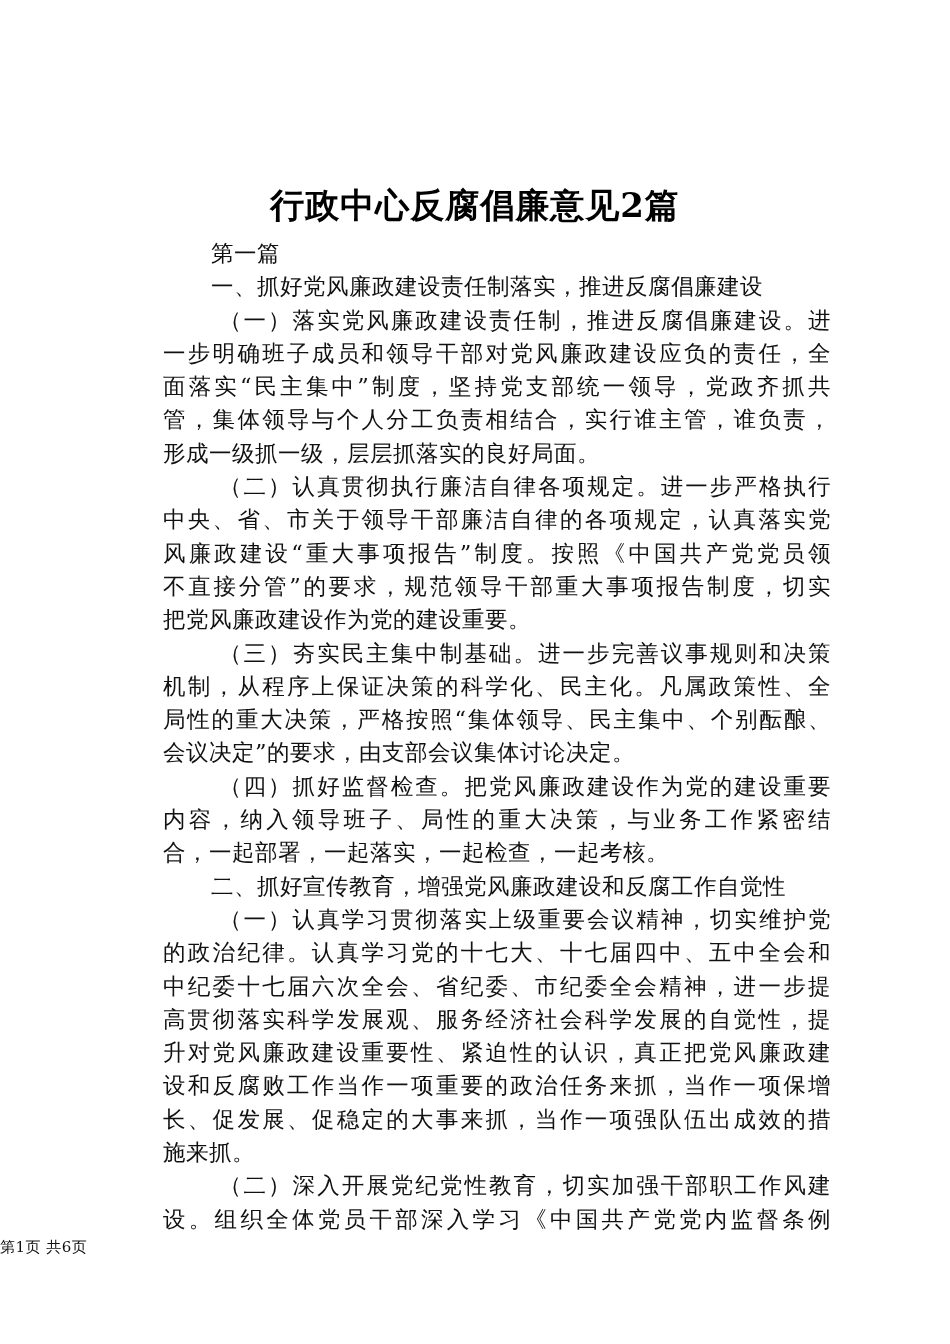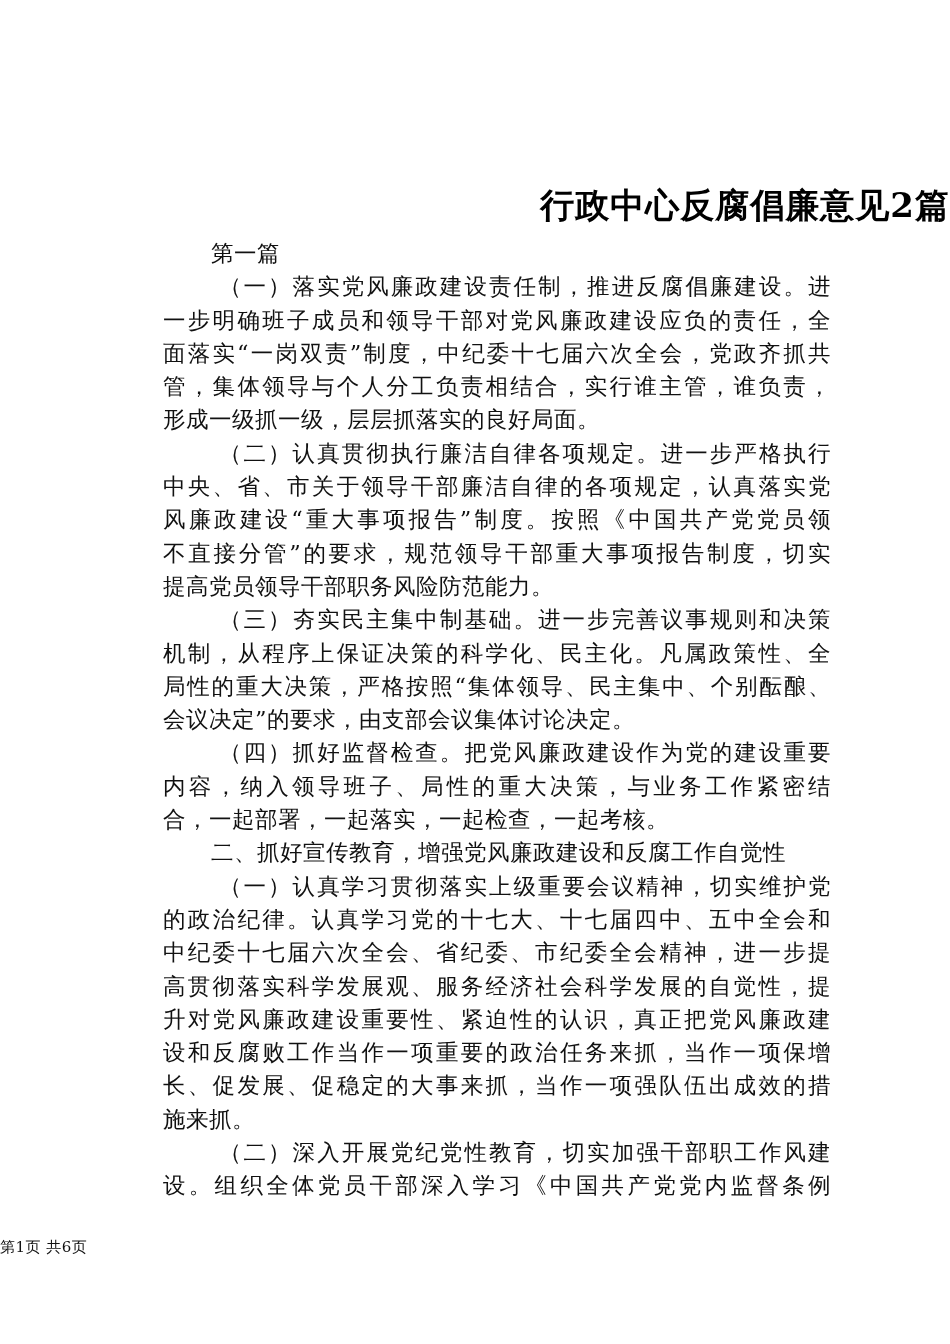--- a/index.html
+++ b/index.html
@@ -1,46 +1,47 @@
 <!DOCTYPE html>
 <html><head>
 <meta charset="utf-8">
 <style>
   html, body { margin: 0; padding: 0; background: #ffffff; }
   body { width: 950px; height: 1344px; position: relative; overflow: hidden;
          font-family: "DejaVu Serif", "Liberation Serif", serif; color: #111; }
   .page { position: absolute; left: 0; top: 0; width: 950px; height: 1344px; background: #fff; }
-  .title { position: absolute; left: 0; width: 950px; top: 183px; text-align: right;
+  .title { position: absolute; left: 0; width: 950px; top: 183px; text-align: center;
            font-size: 34px; font-weight: bold; letter-spacing: 1px; color: #000; }
   .body { position: absolute; left: 131px; top: 237px; width: 700px; font-size: 22.5px; }
   .line { height: 33.3px; line-height: 33.3px; white-space: nowrap; text-align: justify;
           text-align-last: justify; letter-spacing: 0.5px; margin-left: 32px; }
   .line.last { text-align-last: left; }
   .ind1 { padding-left: 48px; }
   .ind2 { padding-left: 56px; }
   .footer { position: absolute; left: 0; width: 950px; top: 1238px; 
             font-size: 15px; color: #111; letter-spacing: 0.5px; }
 </style>
 </head>
 <body>
 
 <div class="page">
   <div class="title">行政中心反腐倡廉意见2篇</div>
   <div class="body" id="doc-body">
       <div class="line last ind1">第一篇</div>
+      <div class="line last ind1">一、抓好党风廉政建设责任制落实，推进反腐倡廉建设</div>
       <div class="line ind2">（一）落实党风廉政建设责任制，推进反腐倡廉建设。进</div>
       <div class="line">一步明确班子成员和领导干部对党风廉政建设应负的责任，全</div>
-      <div class="line">面落实“一岗双责”制度，中纪委十七届六次全会，党政齐抓共</div>
+      <div class="line">面落实“民主集中”制度，坚持党支部统一领导，党政齐抓共</div>
       <div class="line">管，集体领导与个人分工负责相结合，实行谁主管，谁负责，</div>
       <div class="line last">形成一级抓一级，层层抓落实的良好局面。</div>
       <div class="line ind2">（二）认真贯彻执行廉洁自律各项规定。进一步严格执行</div>
       <div class="line">中央、省、市关于领导干部廉洁自律的各项规定，认真落实党</div>
       <div class="line">风廉政建设“重大事项报告”制度。按照《中国共产党党员领</div>
       <div class="line">不直接分管”的要求，规范领导干部重大事项报告制度，切实</div>
-      <div class="line last">提高党员领导干部职务风险防范能力。</div>
+      <div class="line last">把党风廉政建设作为党的建设重要。</div>
       <div class="line ind2">（三）夯实民主集中制基础。进一步完善议事规则和决策</div>
       <div class="line">机制，从程序上保证决策的科学化、民主化。凡属政策性、全</div>
       <div class="line">局性的重大决策，严格按照“集体领导、民主集中、个别酝酿、</div>
       <div class="line last">会议决定”的要求，由支部会议集体讨论决定。</div>
       <div class="line ind2">（四）抓好监督检查。把党风廉政建设作为党的建设重要</div>
       <div class="line">内容，纳入领导班子、局性的重大决策，与业务工作紧密结</div>
       <div class="line last">合，一起部署，一起落实，一起检查，一起考核。</div>
       <div class="line last ind1">二、抓好宣传教育，增强党风廉政建设和反腐工作自觉性</div>
       <div class="line ind2">（一）认真学习贯彻落实上级重要会议精神，切实维护党</div>
       <div class="line">的政治纪律。认真学习党的十七大、十七届四中、五中全会和</div>

